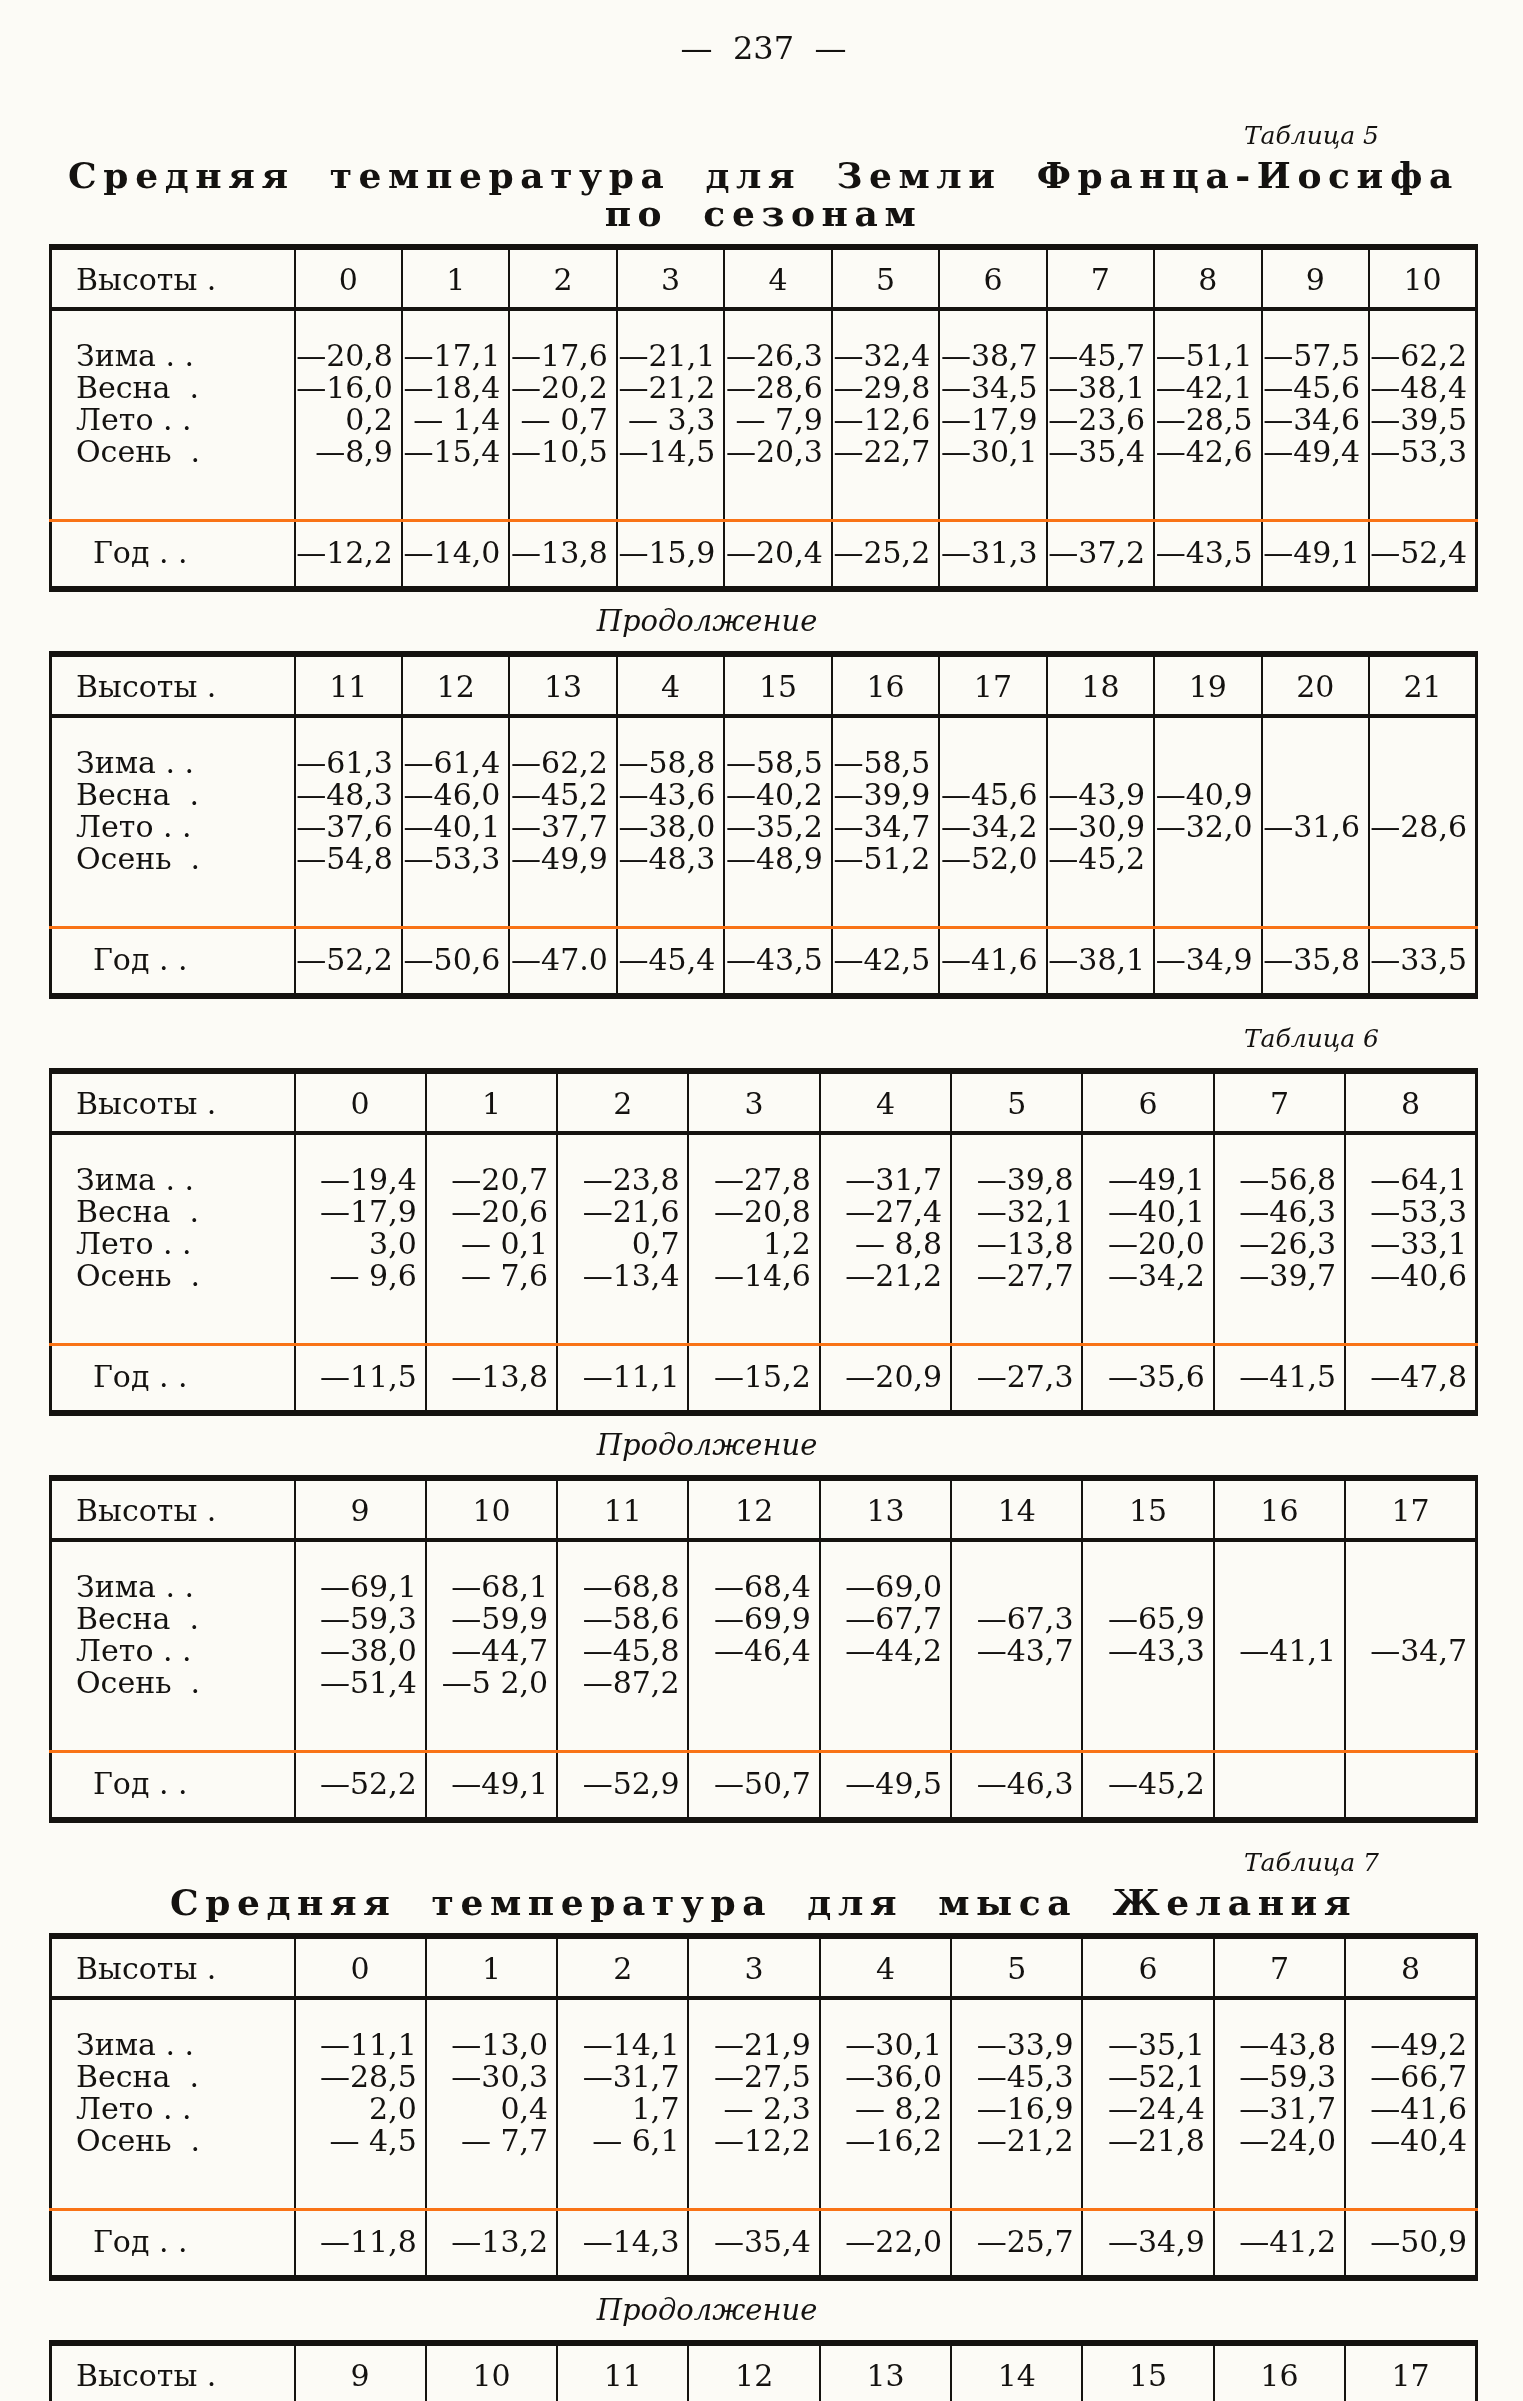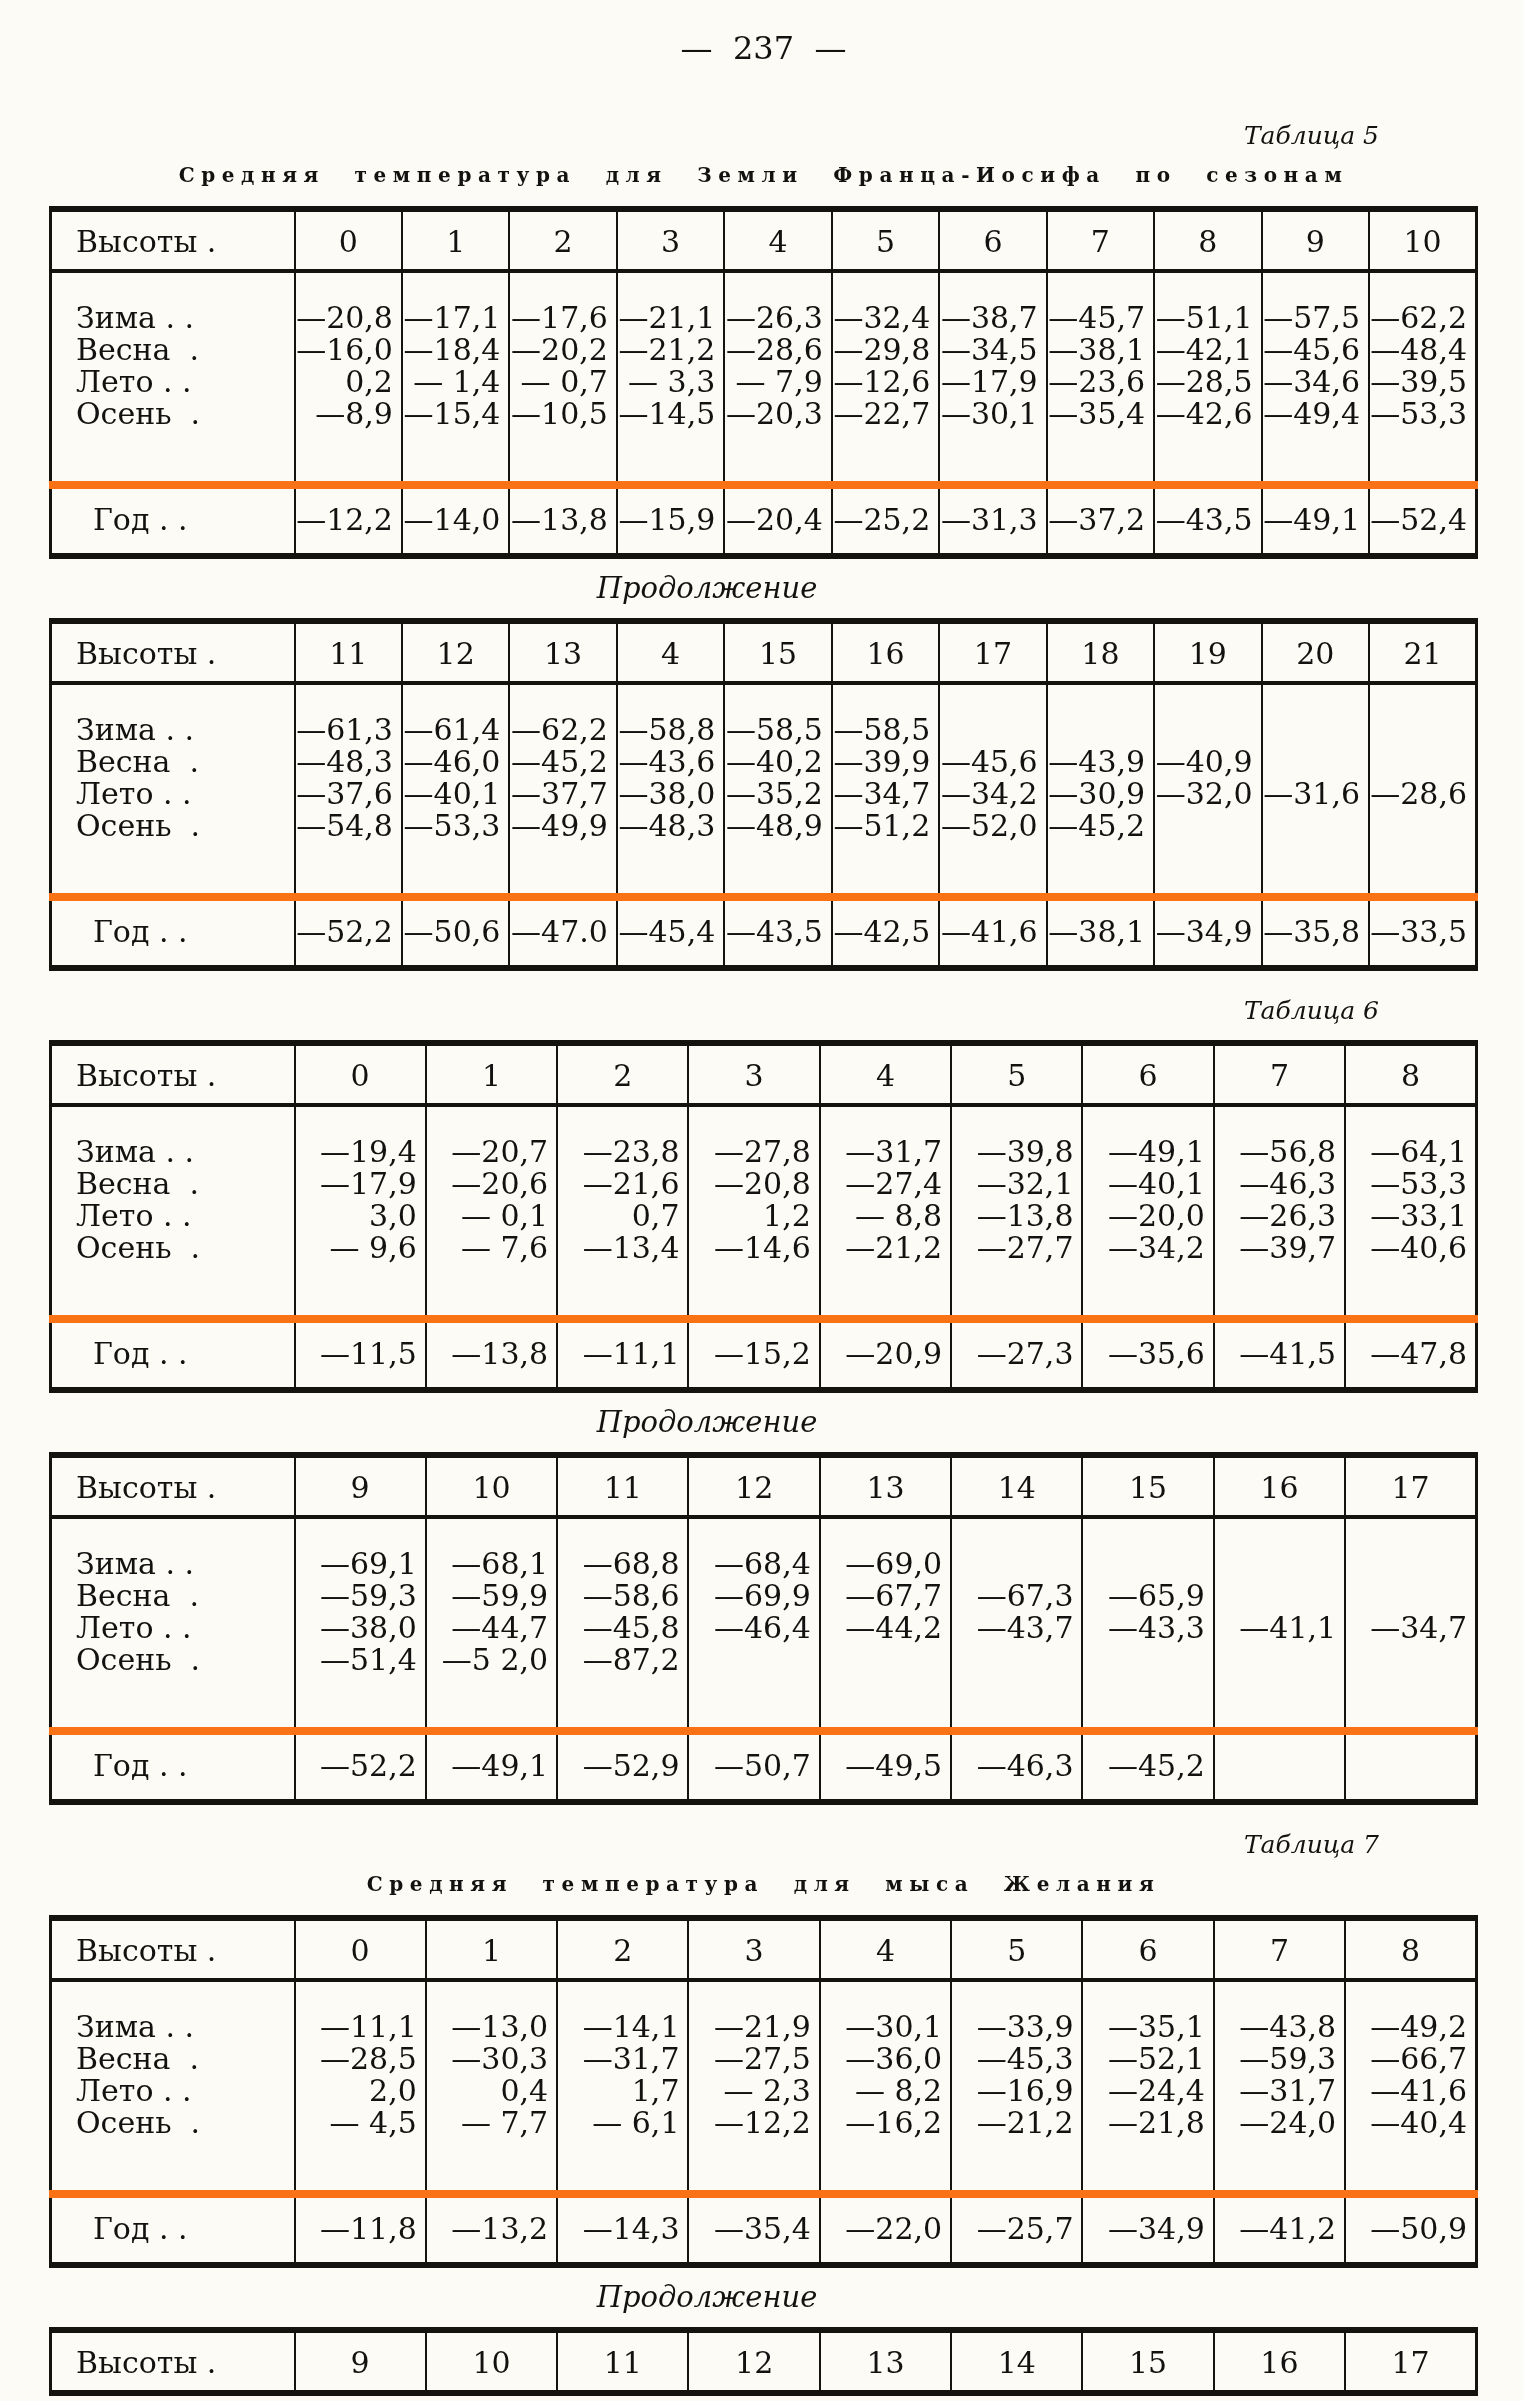--- a/index.html
+++ b/index.html
@@ -30,21 +30,21 @@
     text-align: right;
     padding-right: 99px;
     font-style: italic;
     font-size: 25px;
     line-height: 35px;
   }
   .tsec + .tsec .cap { margin-top: 22.3px; }
   .title {
     margin-top: 2.6px;
     text-align: center;
-    font-size: 20px;
+    font-size: 36px;
     line-height: 38px;
     font-weight: 700;
     letter-spacing: 6.6px;
     word-spacing: 16px;
   }
   .cont {
     margin-top: 12px;
     text-align: center;
     padding-right: 113px;
     font-style: italic;
@@ -85,21 +85,21 @@
     padding: 0 8px 0 0;
     line-height: 32px;
   }
   .grid tbody tr.first td { padding-top: 29px; }
   .grid tbody tr.last td { padding-bottom: 51px; }
   .grid td.lbl {
     text-align: left !important;
     padding-left: 24px !important;
   }
   .grid tr.year td {
-    border-top: 8px solid #f97316;
+    border-top: 3px solid #f97316;
     text-align: right;
     padding: 14.5px 8px 17px 0;
     line-height: 32px;
     margin-left: 38px;
   }
   .grid tr.year td.lbl { padding-left: 41px !important; }
 </style>
 </head>
 <body>
 

